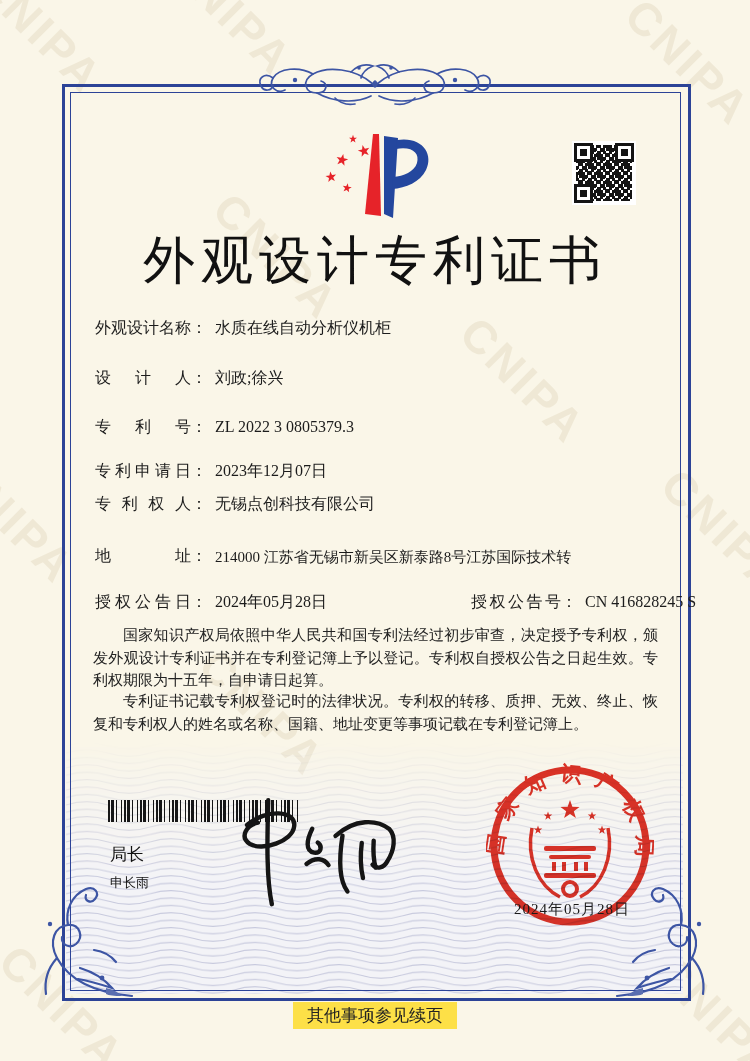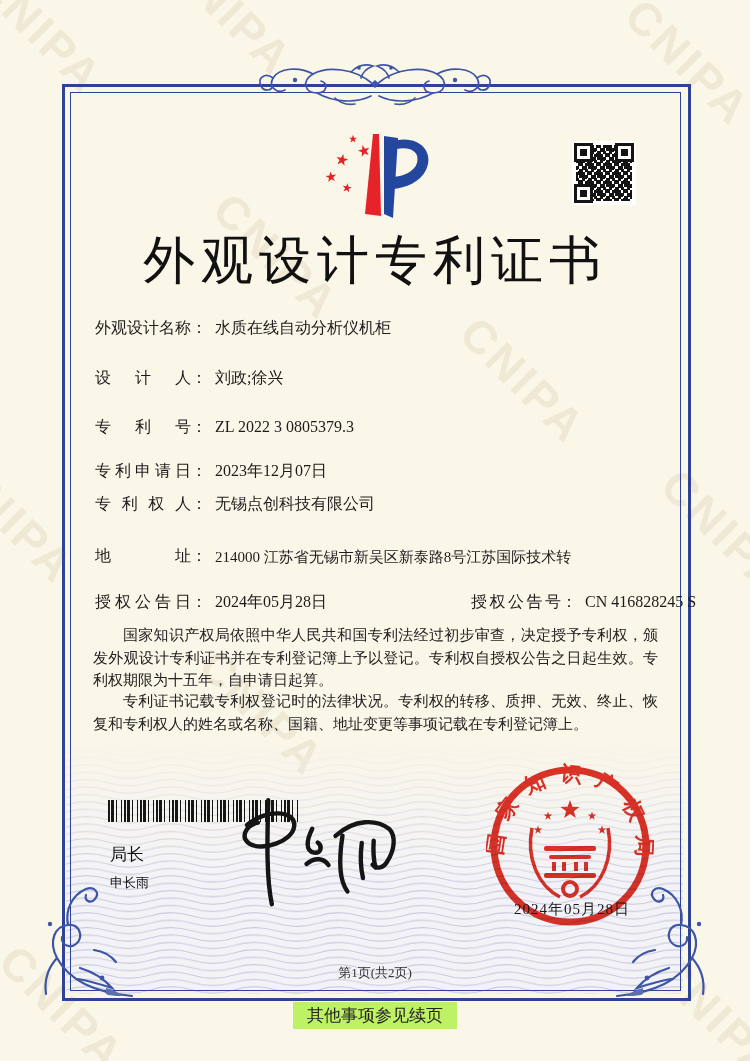--- a/index.html
+++ b/index.html
@@ -44,21 +44,21 @@
   .sig-title{position:absolute;left:110px;top:843px;font-size:17px;
       font-family:"Liberation Sans","DejaVu Sans",sans-serif;color:#111;}
   .sig-name{position:absolute;left:110px;top:874px;font-size:13px;
       font-family:"Liberation Sans","DejaVu Sans",sans-serif;color:#111;}
   .signature{position:absolute;left:210px;top:793px;transform:rotate(-2deg);}
   .seal{position:absolute;left:486px;top:760px;opacity:.93;mix-blend-mode:multiply;}
   .seal-date{position:absolute;left:492px;top:900px;width:160px;text-align:center;
       font-size:15px;color:#1a1a1a;letter-spacing:1px;}
   .page-num{position:absolute;left:0;top:964px;width:100%;text-align:center;font-size:13px;color:#333;}
   .cont-note{position:absolute;left:0;top:1002px;width:100%;text-align:center;font-size:17px;color:#222;}
-  .cont-note span{background:#bef264;padding:2px 14px;display:inline-block;}
+  .cont-note span{background:#fde047;padding:2px 14px;display:inline-block;}
   .orn-top{position:absolute;left:255px;top:60px;}
   .orn-bl{position:absolute;left:36px;top:880px;}
   .orn-br{position:absolute;left:613px;top:880px;transform:scaleX(-1);}
   svg{display:block;}
 </style>
 </head>
 <body>
 
 <div class="page">
 
@@ -245,18 +245,17 @@
         <rect x="98" y="102" width="4" height="9"></rect>
         <rect x="58" y="113" width="52" height="5" rx="2"></rect>
         <circle cx="84" cy="129" r="7" fill="none" stroke="#dd2418" stroke-width="4"></circle>
       </g>
       <path d="M46 68 C 40 98 52 126 74 137" fill="none" stroke="#dd2418" stroke-width="3.5"></path>
       <path d="M122 68 C 128 98 116 126 94 137" fill="none" stroke="#dd2418" stroke-width="3.5"></path>
     </svg>
   </div>
   <div class="seal-date">2024年05月28日</div>
 
-  <div class="page-num">第1页(共2页)</div>
   <div class="cont-note">
     <span>其他事项参见续页</span>
   </div>
 
 </div>
 
 </body></html>

